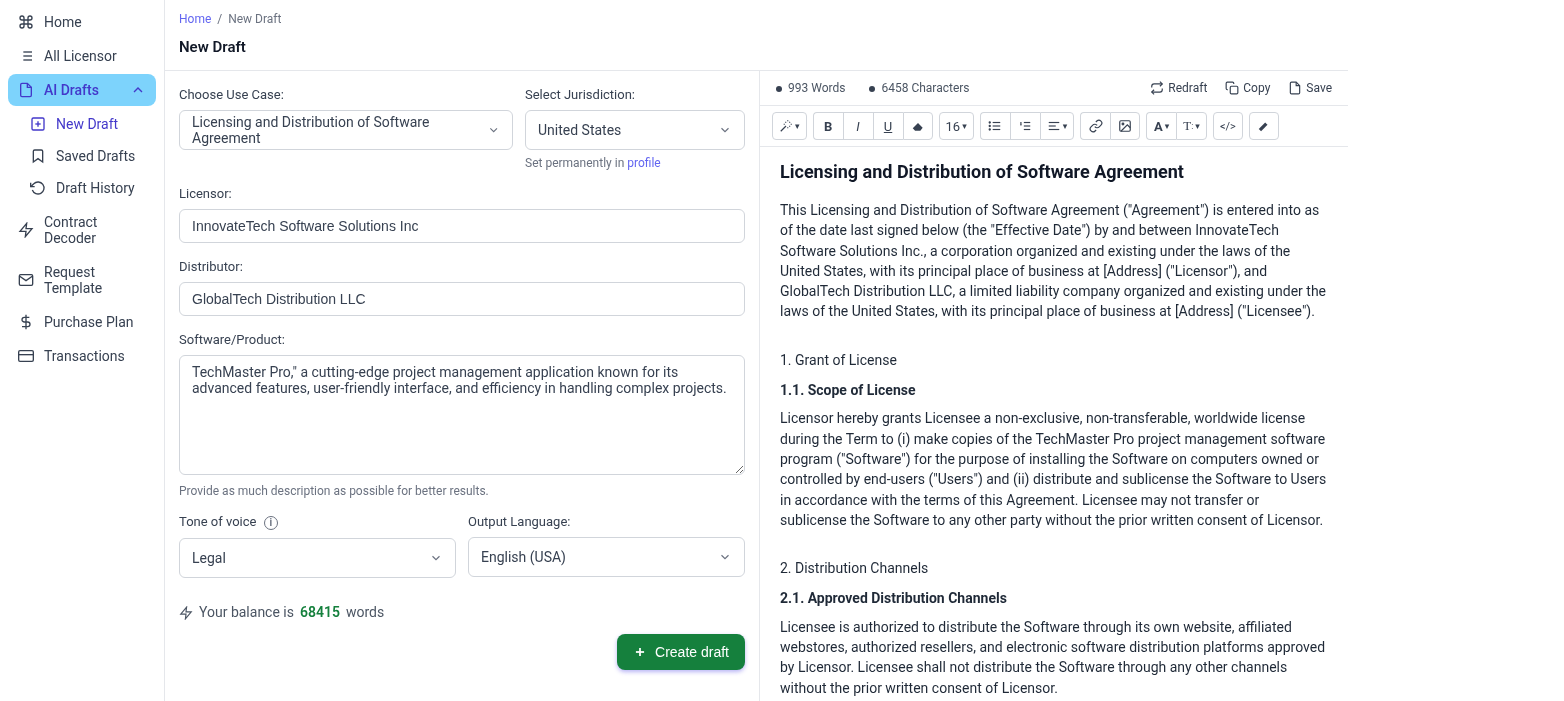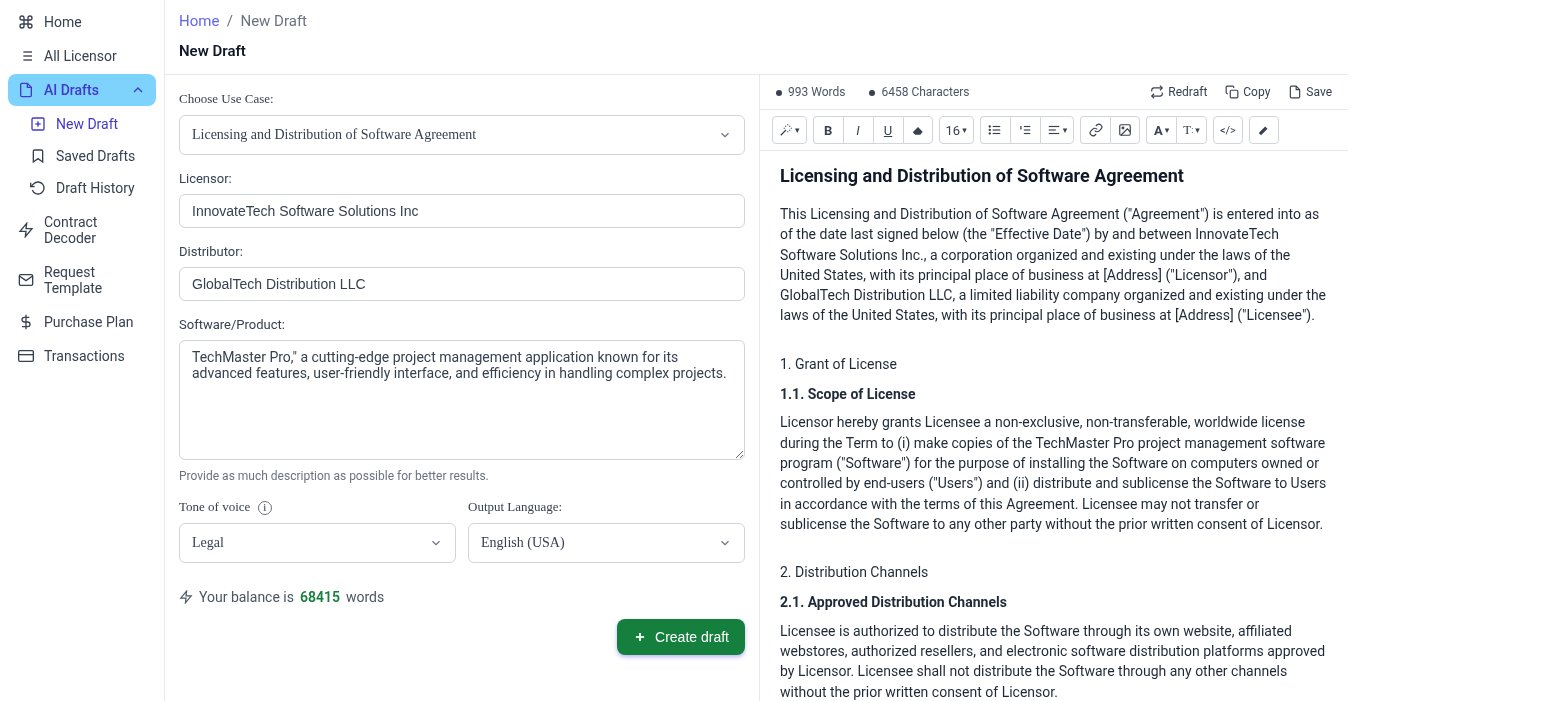--- a/index.html
+++ b/index.html
@@ -9,40 +9,40 @@
 
 .sidebar { width: 165px; padding: 6px 8px; border-right: 1px solid #e5e7eb; display: flex; flex-direction: column; gap: 2px; }
 .side-item { display: flex; align-items: center; gap: 10px; padding: 8px 10px; border-radius: 8px; cursor: pointer; color: #374151; font-size: 14px; }
 .side-item.active { background: #7dd3fc; color: #4338ca; font-weight: 500; }
 .side-item svg { width: 16px; height: 16px; flex-shrink: 0; }
 .side-sub { padding-left: 12px; }
 .side-item .chevron { margin-left: auto; }
 
 
 .main { flex: 1; display: flex; flex-direction: column; }
-.crumbs { padding: 12px 14px 4px; font-size: 15px; color: #6b7280; }
+.crumbs { padding: 12px 14px 4px; font-size: 12px; color: #6b7280; }
 .crumbs a { color: #6366f1; text-decoration: none; }
 .page-title { padding: 8px 14px 14px; font-weight: 600; font-size: 15px; }
 .split { flex: 1; display: flex; border-top: 1px solid #e5e7eb; overflow: hidden; }
 
 
 .form-panel { width: 595px; padding: 16px 14px 24px; overflow-y: auto; border-right: 1px solid #e5e7eb; }
-.row2 { display: flex; gap: 12px; font-family: Liberation Serif, serif; }
+.row2 { display: flex; gap: 12px; }
 .row2 > .field { flex: 1; }
 .field { margin-bottom: 16px; }
 .field-label { font-size: 13px; color: #374151; margin-bottom: 8px; display: block; }
 .select, .input, .textarea {
   width: 100%; border: 1px solid #d1d5db; border-radius: 6px; padding: 8px 12px; font-size: 14px; color: #374151; background: #fff;
 }
 .select { display: flex; align-items: center; justify-content: space-between; cursor: pointer; height: 40px; }
 .select svg { width: 14px; height: 14px; color: #6b7280; }
 .textarea { height: 120px; resize: both; font-family: inherit; }
 .hint { font-size: 12px; color: #6b7280; margin-top: 6px; }
 .hint a { color: #6366f1; text-decoration: none; }
-.balance { font-size: 14px; color: #4b5563; display: flex; align-items: center; gap: 6px; margin-top: 10px; }
+.balance { font-size: 14px; color: #4b5563; display: flex; align-items: flex-end; gap: 6px; margin-top: 10px; }
 .balance b { font-weight: 600; color: #15803d; }
 .create-btn { float: right; margin-top: 14px; background: #15803d; color: #fff; border: none; border-radius: 8px; padding: 10px 16px; font-size: 14px; font-weight: 500; cursor: pointer; display: inline-flex; align-items: center; gap: 8px; box-shadow: 0 2px 4px rgba(79,70,229,0.4); }
 .create-btn svg { width: 14px; height: 14px; }
 .info-icon { display: inline-flex; width: 14px; height: 14px; border-radius: 50%; border: 1px solid #6b7280; align-items: center; justify-content: center; font-size: 10px; color: #6b7280; font-weight: 700; margin-left: 4px; }
 
 
 .editor-panel { flex: 1; display: flex; flex-direction: column; overflow: hidden; }
 .editor-top { display: flex; align-items: center; padding: 10px 16px; font-size: 12px; color: #4b5563; gap: 24px; border-bottom: 1px solid #e5e7eb; }
 .editor-top .dot { width: 6px; height: 6px; border-radius: 50%; background: #374151; display: inline-block; margin-right: 6px; }
 .editor-top .actions { margin-left: auto; display: flex; gap: 18px; }
@@ -165,20 +165,32 @@
         <div class="row2">
           <div class="field">
             <label class="field-label">Choose Use Case:</label>
             <div class="select">
               <span>Licensing and Distribution of Software Agreement</span>
               <svg viewBox="0 0 24 24" fill="none" stroke="currentColor" stroke-width="2">
                   <polyline points="6 9 12 15 18 9"></polyline>
                 </svg>
             </div>
           </div>
+          <div class="field" style="max-width:220px">
+            <label class="field-label">Select Jurisdiction:</label>
+            <div class="select">
+              <span>United States</span>
+              <svg viewBox="0 0 24 24" fill="none" stroke="currentColor" stroke-width="2">
+                  <polyline points="6 9 12 15 18 9"></polyline>
+                </svg>
+            </div>
+            <div class="hint">
+              <span>Set permanently in </span><a href="#">profile</a>
+            </div>
+          </div>
         </div>
 
         <div class="field">
           <label class="field-label">Licensor:</label>
           <input class="input" value="InnovateTech Software Solutions Inc" style="">
         </div>
 
         <div class="field">
           <label class="field-label">Distributor:</label>
           <input class="input" value="GlobalTech Distribution LLC" style="">

